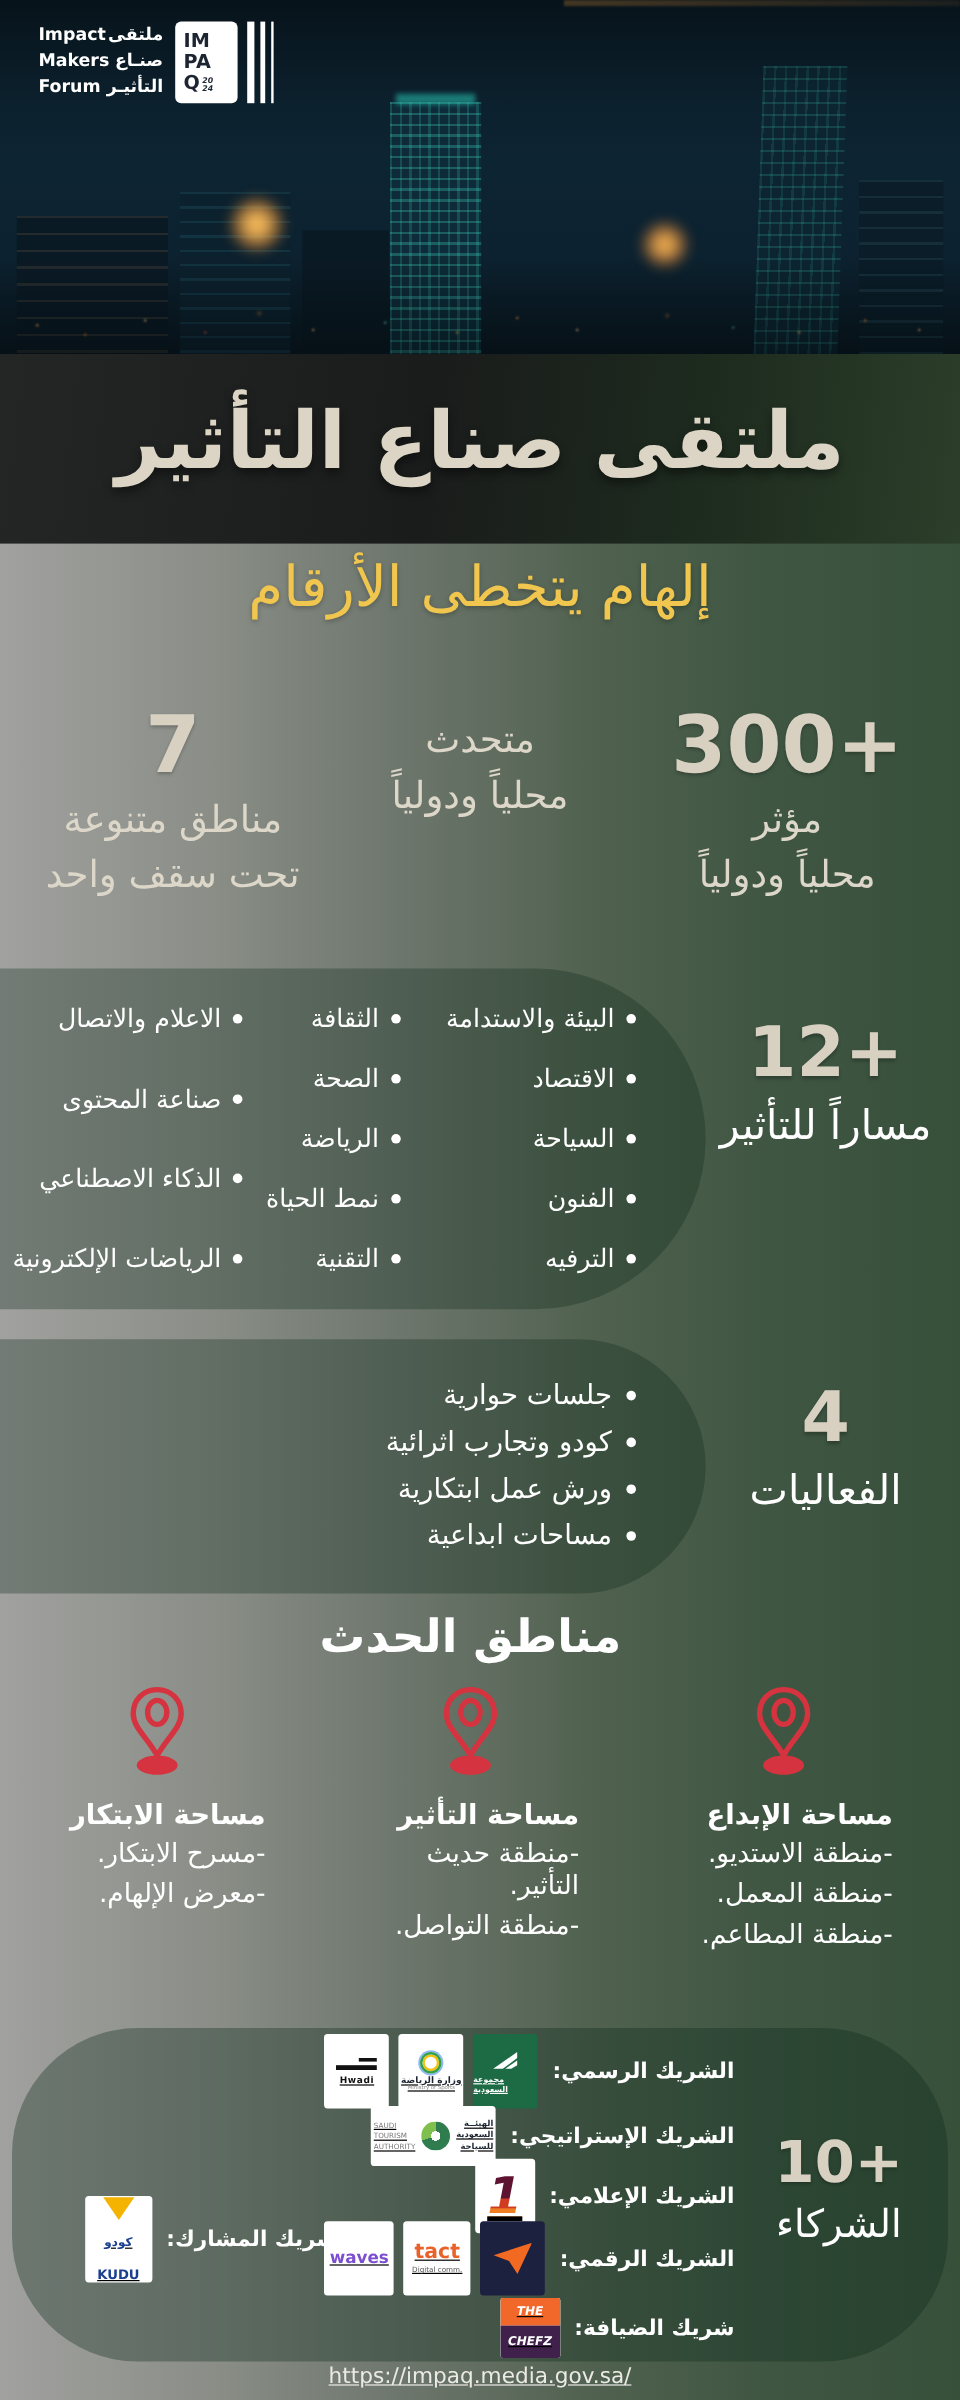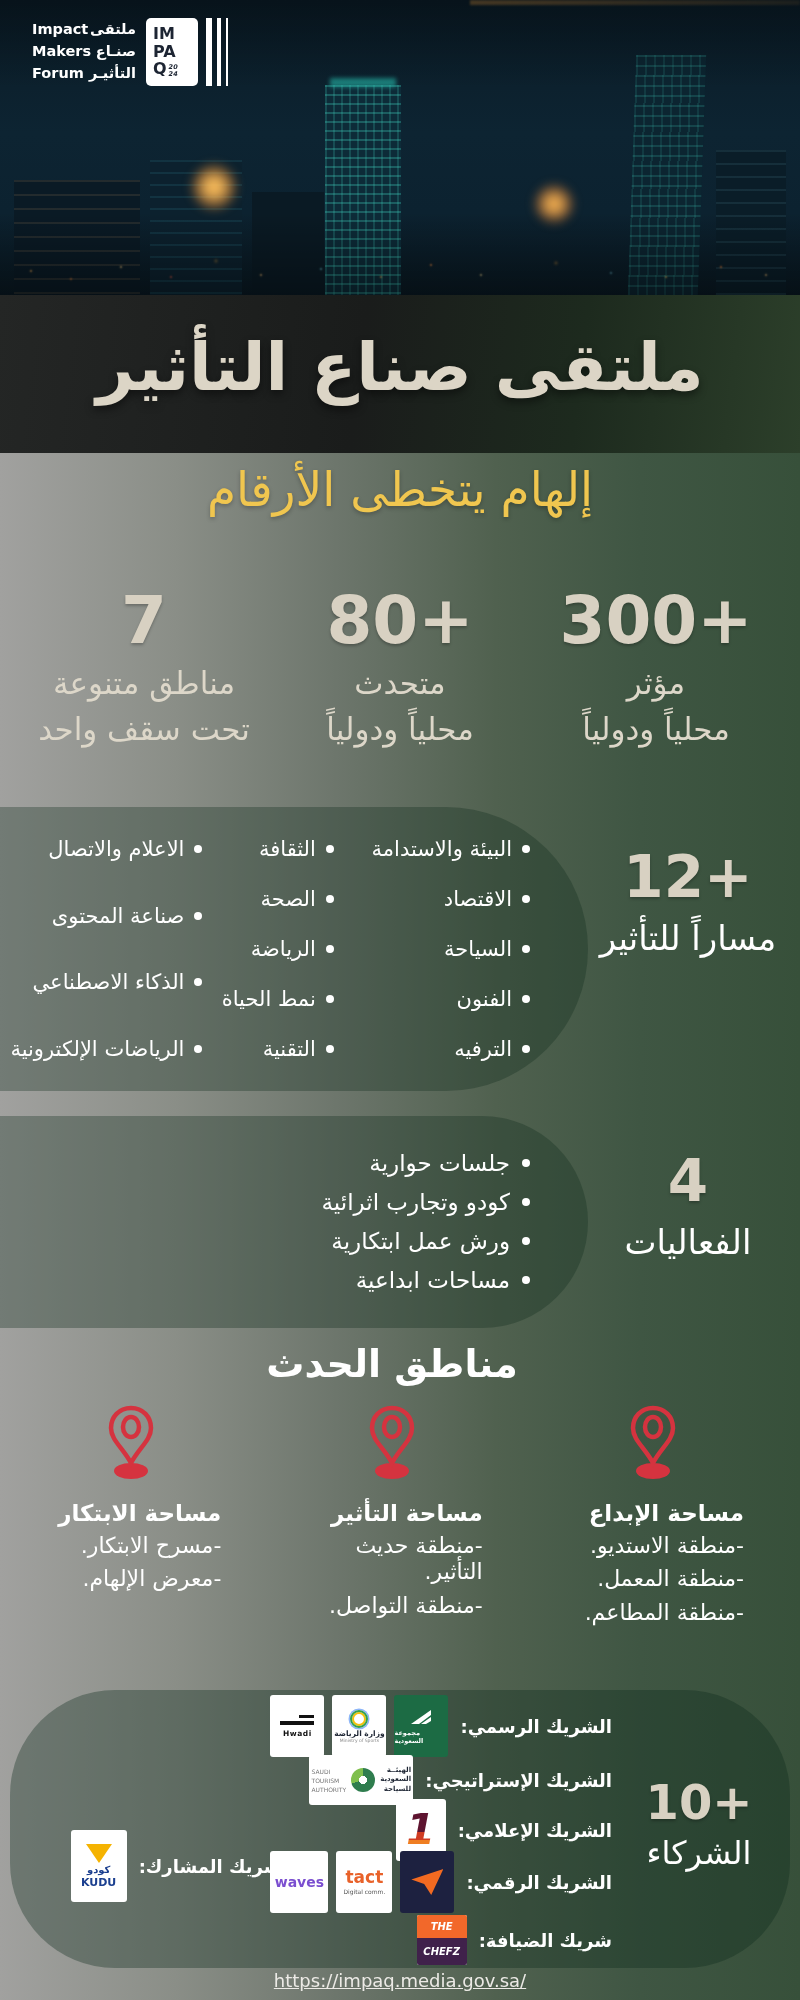--- a/index.html
+++ b/index.html
@@ -102,21 +102,21 @@
   .partners-panel { position:absolute; top:1690px; left:10px; width:780px; height:278px;
     background:rgba(13,41,25,.34); border-radius:105px; }
   .pstat { position:absolute; right:16px; top:88px; width:150px; text-align:center; }
   .pstat .big-num { font-size:48px; }
   .pstat .side-label { font-size:32px; margin-top:8px; }
   .prow { position:absolute; right:178px; height:56px; display:flex; align-items:center; gap:12px; }
   .prow.assoc { right:495px; }
   .plabel { font-size:18px; font-weight:bold; color:#fff; white-space:nowrap; }
   .logos { display:flex; gap:8px; align-items:center; }
   .lgbox { background:#fff; border-radius:3px; width:54px; height:62px; overflow:hidden;
-    display:flex; flex-direction:column; align-items:center; justify-content:center; direction:ltr; }
+    display:flex; flex-direction:column; align-items:center; justify-content:center; direction:ltr;text-decoration:underline; }
   .saudia-box { background:#1c6b44; color:#fff; gap:3px; }
   .saudia-box .lgtxt { font-size:6.5px; font-weight:bold; color:#fff; }
   .sports-box .lgtxt-ar { font-size:7.5px; font-weight:bold; color:#1d2533; margin-top:1px; }
   .sports-box .lgtxt-en { font-size:4.5px; color:#888; }
   .flower { width:18px; height:18px; border:2px solid #34a04c; border-radius:50%;
     box-shadow:inset 0 0 0 2px #f4c20d, 0 0 0 1.5px rgba(66,133,244,.6); }
   .hwadi-box .hbars { width:34px; display:flex; flex-direction:column; align-items:flex-end; gap:3px; }
   .hwadi-box .hb1 { width:15px; height:3px; background:#111; }
   .hwadi-box .hb2 { width:34px; height:4px; background:#111; }
   .hwadi-box .lgtxt { font-size:7.5px; font-weight:bold; color:#111; margin-top:4px; letter-spacing:.5px; }
@@ -136,21 +136,21 @@
   .tact-box { width:56px; }
   .tact-main { font-size:17px; font-weight:bold; color:#e8622a; line-height:1; }
   .tact-sub { font-size:6px; color:#555; margin-top:2px; }
   .waves-box { width:58px; }
   .waves-main { font-size:14px; font-weight:bold; color:#7b4fd0; }
   .chefz-box { width:50px; height:50px; border-radius:2px; }
   .chefz-top { width:100%; height:45%; background:#f2682a; display:flex; align-items:center; justify-content:center;
     color:#fff; font-size:10px; font-weight:bold; font-style:italic; }
   .chefz-bottom { width:100%; height:55%; background:#40214b; display:flex; align-items:center; justify-content:center;
     color:#fff; font-size:10px; font-weight:bold; font-style:italic; }
-  .kudu-box { width:56px; height:72px; gap:2px; }
+  .kudu-box { width:56px; height:72px; gap:15px; }
   .kudu-tri { width:0; height:0; border-left:13px solid transparent; border-right:13px solid transparent;
     border-top:19px solid #f5b301; }
   .kudu-ar { font-size:10px; font-weight:bold; color:#1b3f8f; line-height:1; }
   .kudu-en { font-size:11px; font-weight:bold; color:#1b3f8f; line-height:1; }
   
   .furl { position:absolute; top:1970px; left:0; width:800px; text-align:center; direction:ltr; }
   .furl a { color:#eceae6; font-size:18px; text-decoration:underline; }
   .num-ltr { direction:ltr; unicode-bidi:isolate; display:inline-block; }
 </style>
 </head>
@@ -212,21 +212,20 @@
 
   <div class="tagline">إلهام يتخطى الأرقام</div>
 
   <div class="stats-row">
     <div class="stat">
       <div class="stat-value num-ltr">300+</div>
       <div class="stat-l1">مؤثر</div>
       <div class="stat-l2">محلياً ودولياً</div>
     </div>
     <div class="stat">
-      <div class="stat-value num-ltr">80+</div>
       <div class="stat-l1">متحدث</div>
       <div class="stat-l2">محلياً ودولياً</div>
     </div>
     <div class="stat">
       <div class="stat-value num-ltr">7</div>
       <div class="stat-l1">مناطق متنوعة</div>
       <div class="stat-l2">تحت سقف واحد</div>
     </div>
   </div>
 

